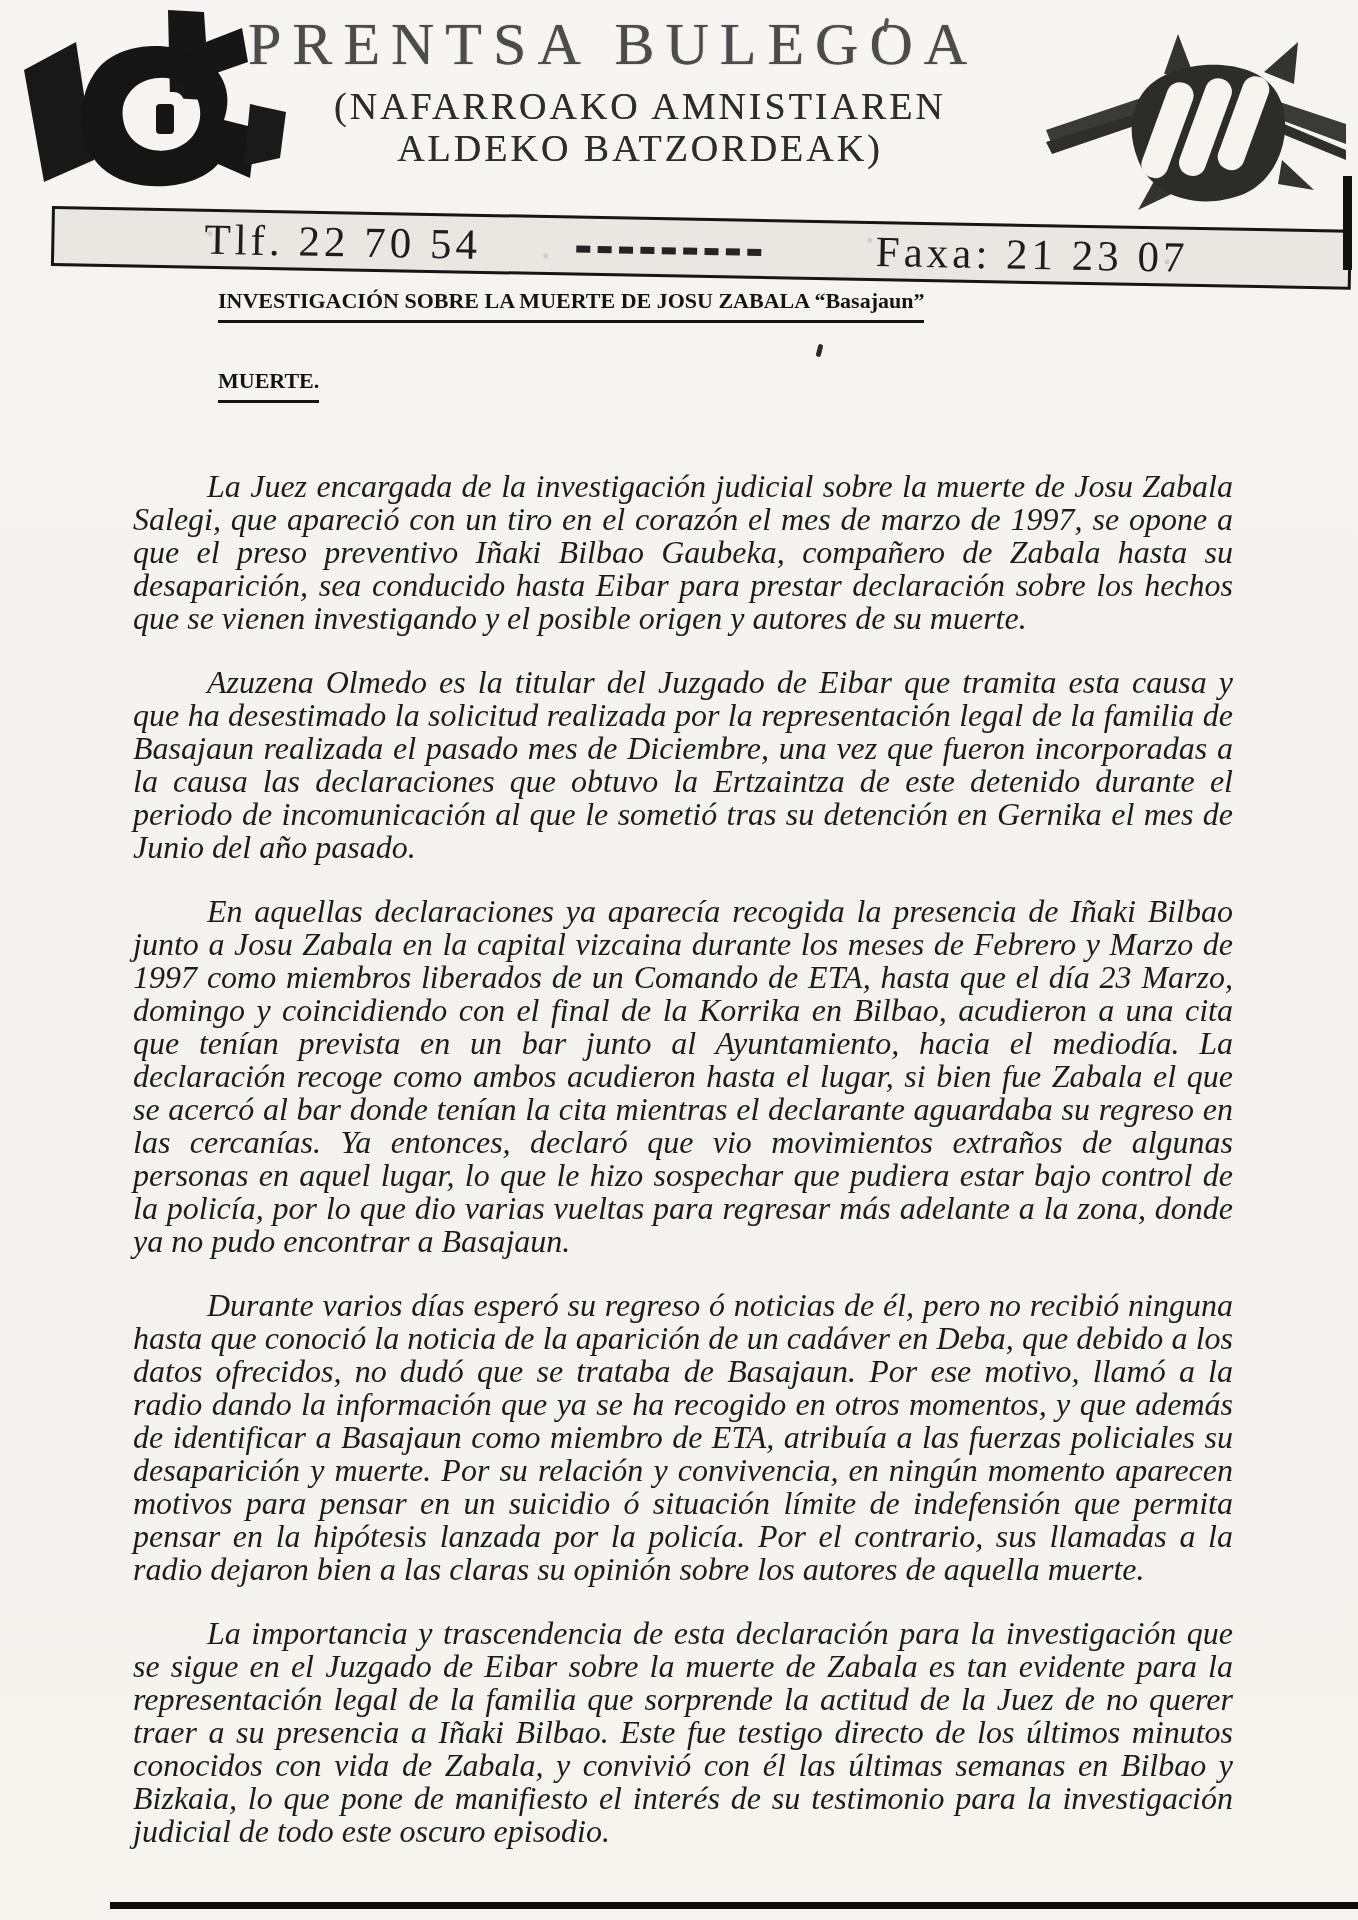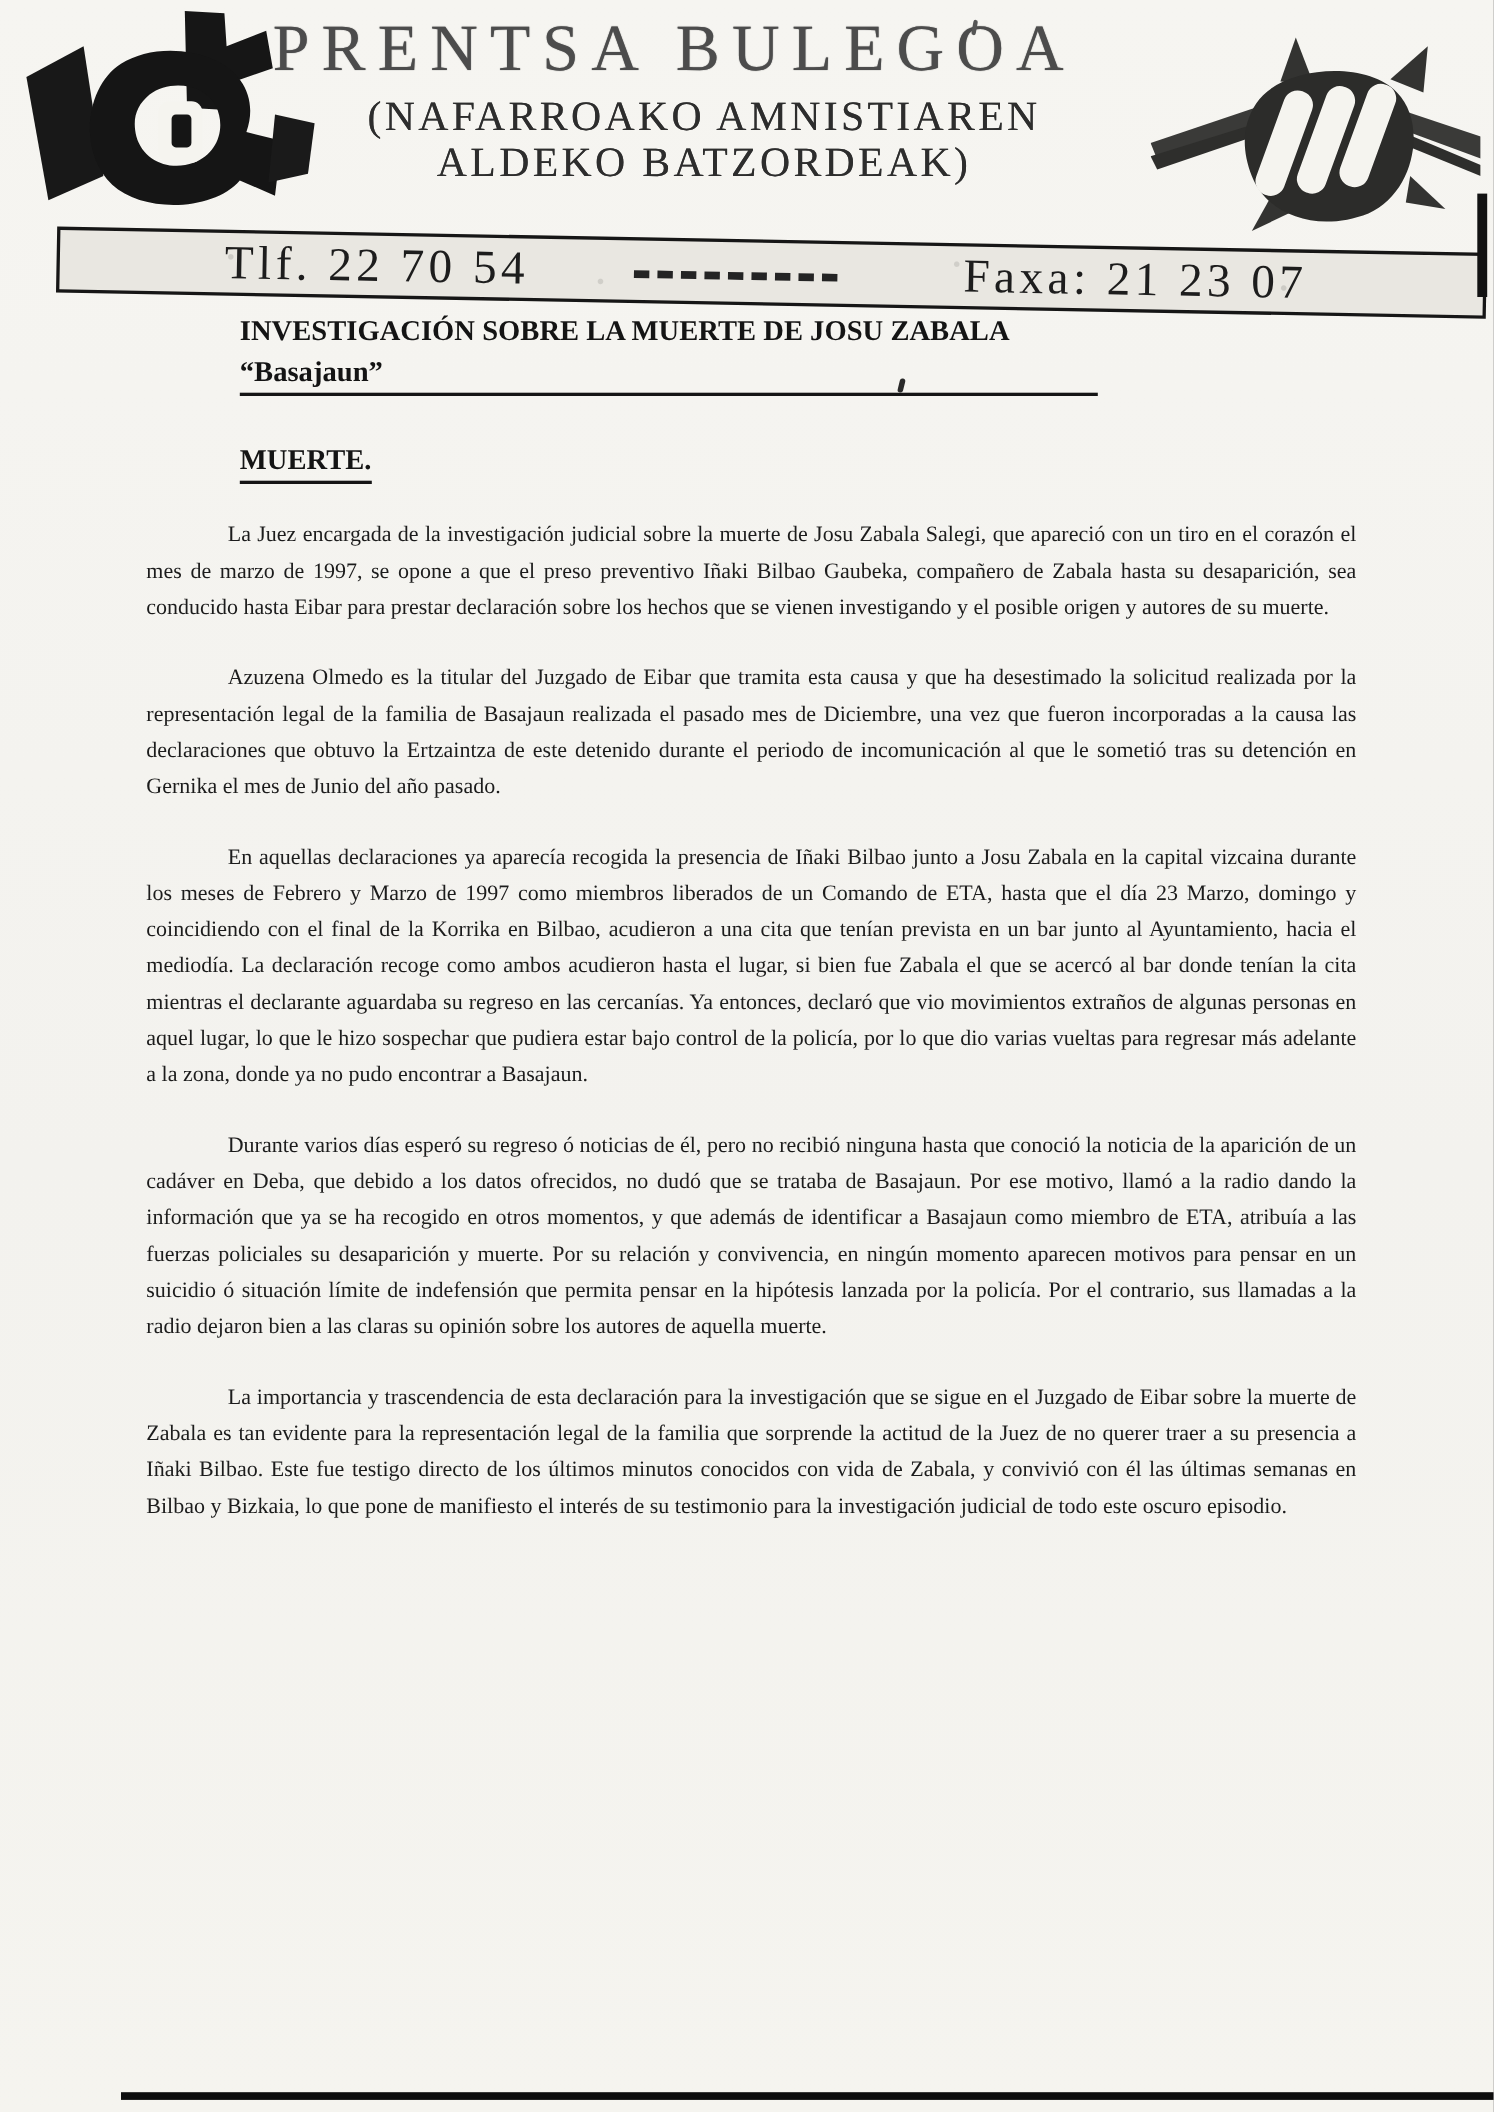--- a/index.html
+++ b/index.html
@@ -41,27 +41,27 @@
     font-size:43px;color:#1d1d1d;white-space:nowrap;
   }
   .contact-bar .phone{margin-left:150px;letter-spacing:4px;}
   .contact-bar .dash-separator{
     width:185px;height:0;border-top:7px dashed #242424;margin:6px 0 0 95px;
   }
   .contact-bar .fax{margin-left:115px;letter-spacing:4px;}
   
   .headline{
     position:absolute;left:218px;top:282px;width:780px;
-    font-weight:bold;font-size:26px;line-height:37px;color:#141414;
+    font-weight:bold;font-size:22px;line-height:37px;color:#141414;
   }
   .headline .hl{display:inline-block;border-bottom:3px solid #151515;padding-bottom:1px;margin-bottom:2px;}
   
   .article{
     position:absolute;left:133px;top:470px;width:1100px;
-    font-size:20px;line-height:33px;text-align:justify;color:#1c1c1c;
+    font-size:32px;line-height:33px;text-align:justify;color:#1c1c1c;font-style:italic;
   }
   .article p{margin:0 0 31px 0;text-indent:74px;}
   
   .edge-right{position:absolute;left:1343px;top:176px;width:9px;height:94px;background:#121212;}
   .edge-bottom{position:absolute;left:110px;top:1902px;width:1248px;height:7px;background:#0d0d0d;}
   .speck-a{position:absolute;left:817px;top:344px;width:5px;height:13px;background:#2a2a2a;border-radius:3px;transform:rotate(14deg);}
   .speck-b{position:absolute;left:884px;top:18px;width:4px;height:14px;background:#555;border-radius:2px;transform:rotate(10deg);}
 </style>
 </head>
 <body>

